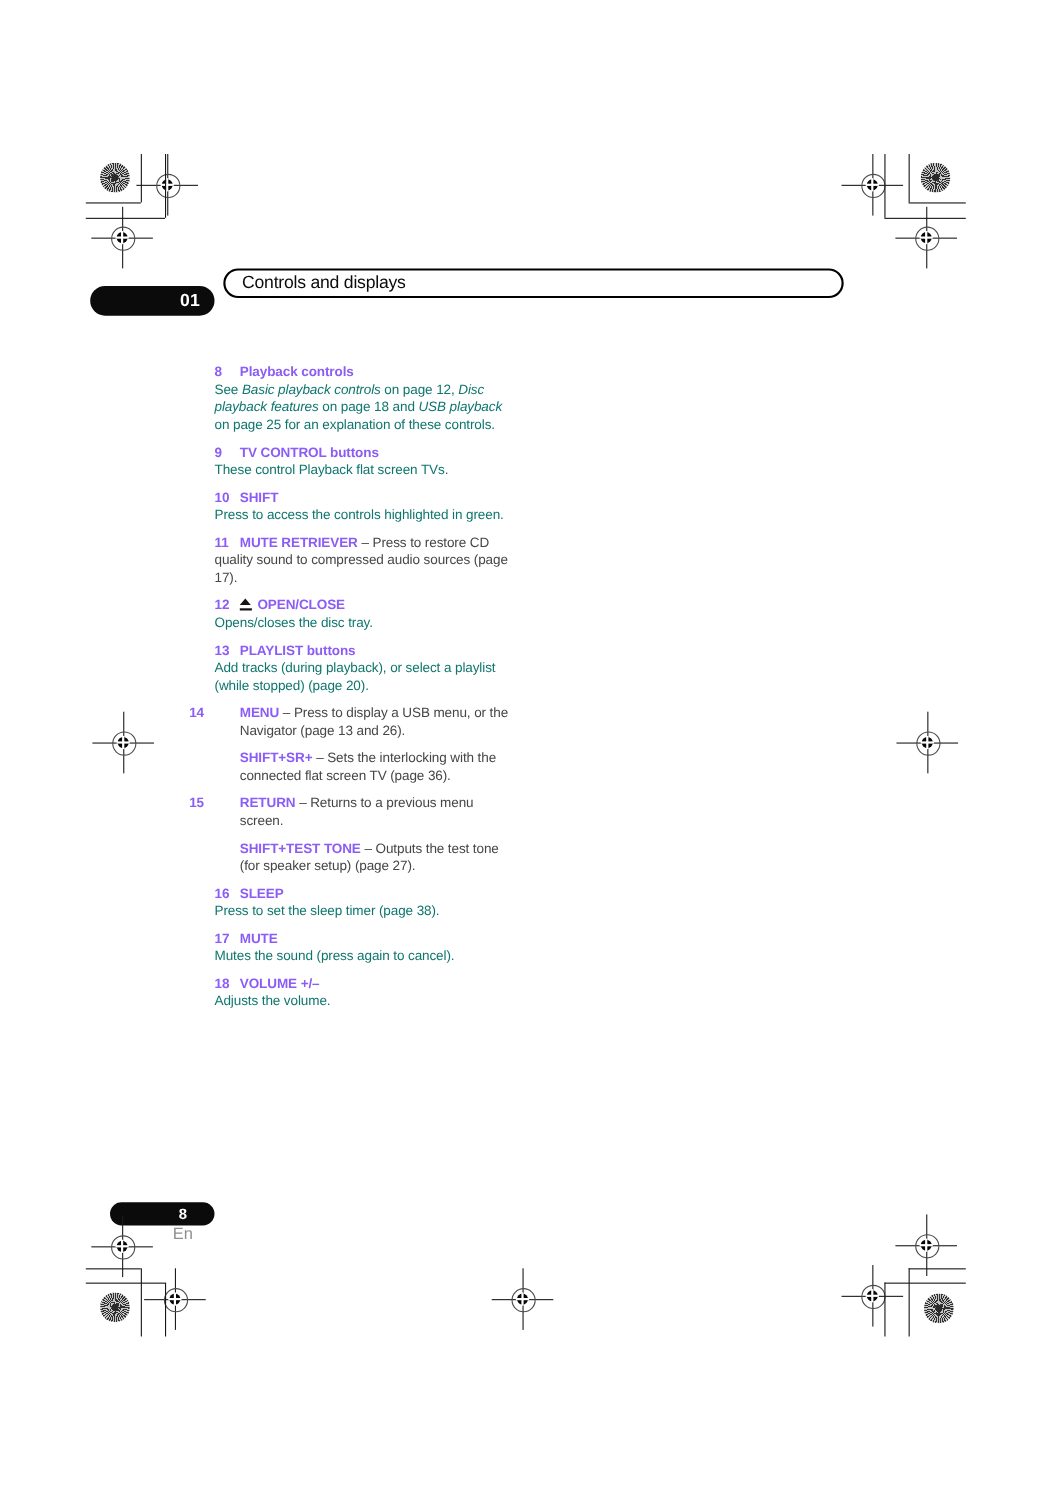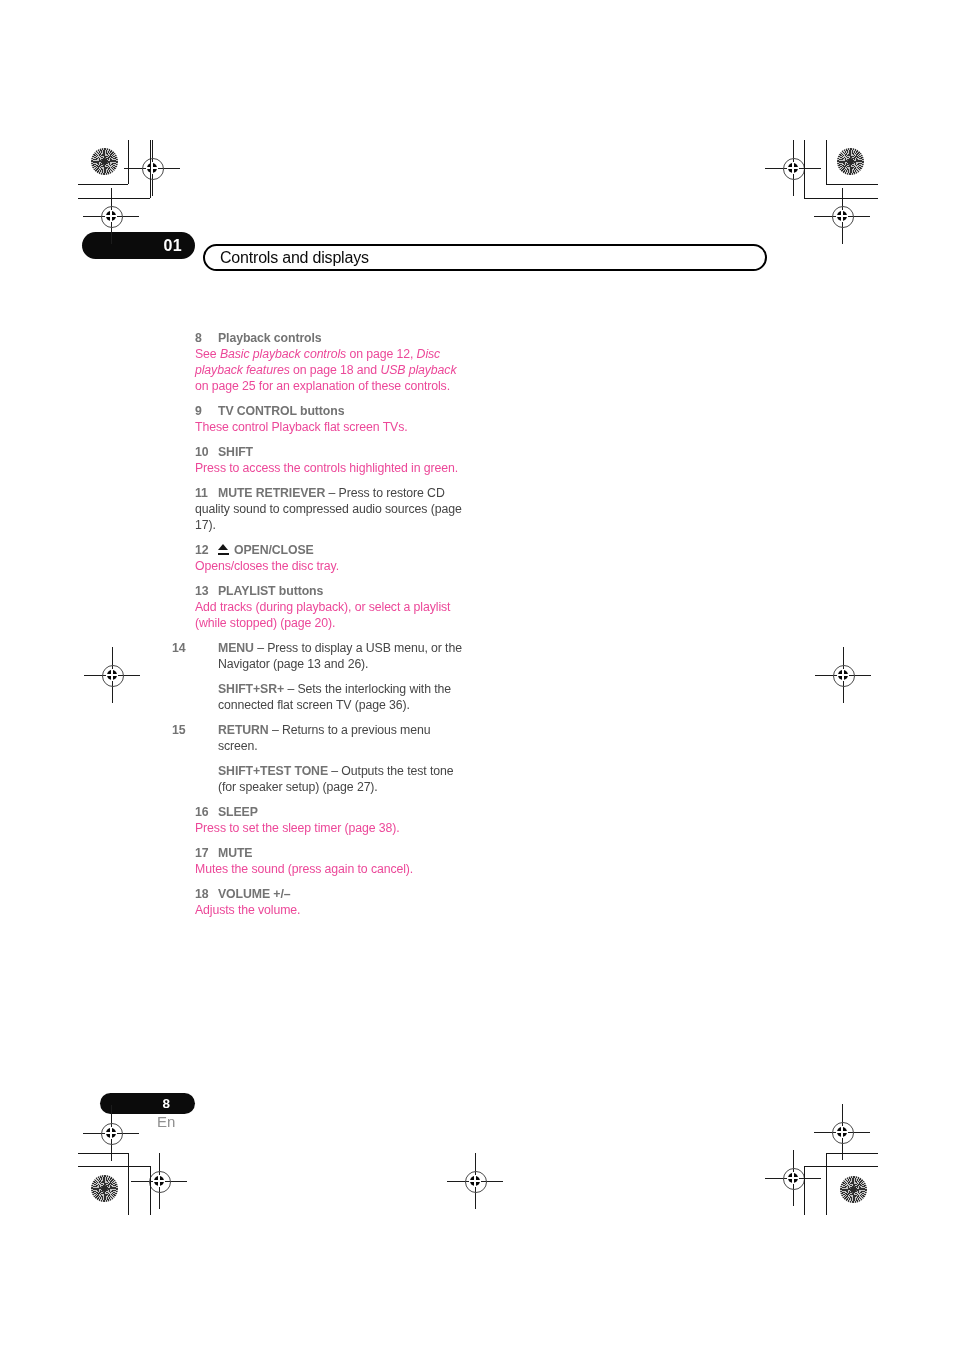--- a/index.html
+++ b/index.html
@@ -1,35 +1,35 @@
 <!DOCTYPE html>
 <html><head>
 <meta charset="utf-8">
 <style>
   html,body{margin:0;padding:0;background:#ffffff;}
   .page{position:relative;width:954px;height:1351px;background:#ffffff;overflow:hidden;
         font-family:"Liberation Sans",sans-serif;}
 
   
-  .chapter-pill{position:absolute;left:82px;top:232px;width:113px;height:27px;
+  .chapter-pill{position:absolute;left:82px;top:260px;width:113px;height:27px;
     background:#0b0b0b;border-radius:14px;color:#fff;}
   .chapter-pill span{display:block;text-align:right;line-height:27px;padding-right:13px;
     font-weight:bold;font-size:16px;letter-spacing:.3px;}
   .chapter-box{position:absolute;left:203px;top:244px;width:560px;height:23px;
     border:2px solid #000;border-radius:14px;background:#fff;}
   .chapter-box span{display:block;line-height:23px;padding-left:15px;font-weight:normal;
     font-size:16px;color:#0b0b0b;letter-spacing:-.2px;}
 
   
   .content{position:absolute;left:195px;top:330px;width:276px;
     font-size:12.3px;line-height:16px;letter-spacing:-.1px;color:#464646;}
   .content p{margin:0;}
   .item{margin:0 0 9px 0;}
-  .h,.h b,.content b,.num{color:#737373;font-weight:bold;font-style:normal;}
-  .b{color:#ec4899;}
+  .h,.h b,.content b,.num{color:#8b5cf6;font-weight:bold;font-style:normal;}
+  .b{color:#0f766e;}
   .b i{font-style:italic;}
   .num{display:inline-block;width:23px;}
   .inline-hang{padding-left:23px;text-indent:-23px;}
   .sub{padding-left:23px;}
   .tail{color:#464646;font-weight:normal;}
   .eject{display:inline-block;position:relative;width:11px;height:11px;
     margin-right:5px;vertical-align:-1px;}
   .eject::before{content:"";position:absolute;left:0;top:0;width:0;height:0;
     border-left:5.5px solid transparent;border-right:5.5px solid transparent;
     border-bottom:6.5px solid #141414;}

